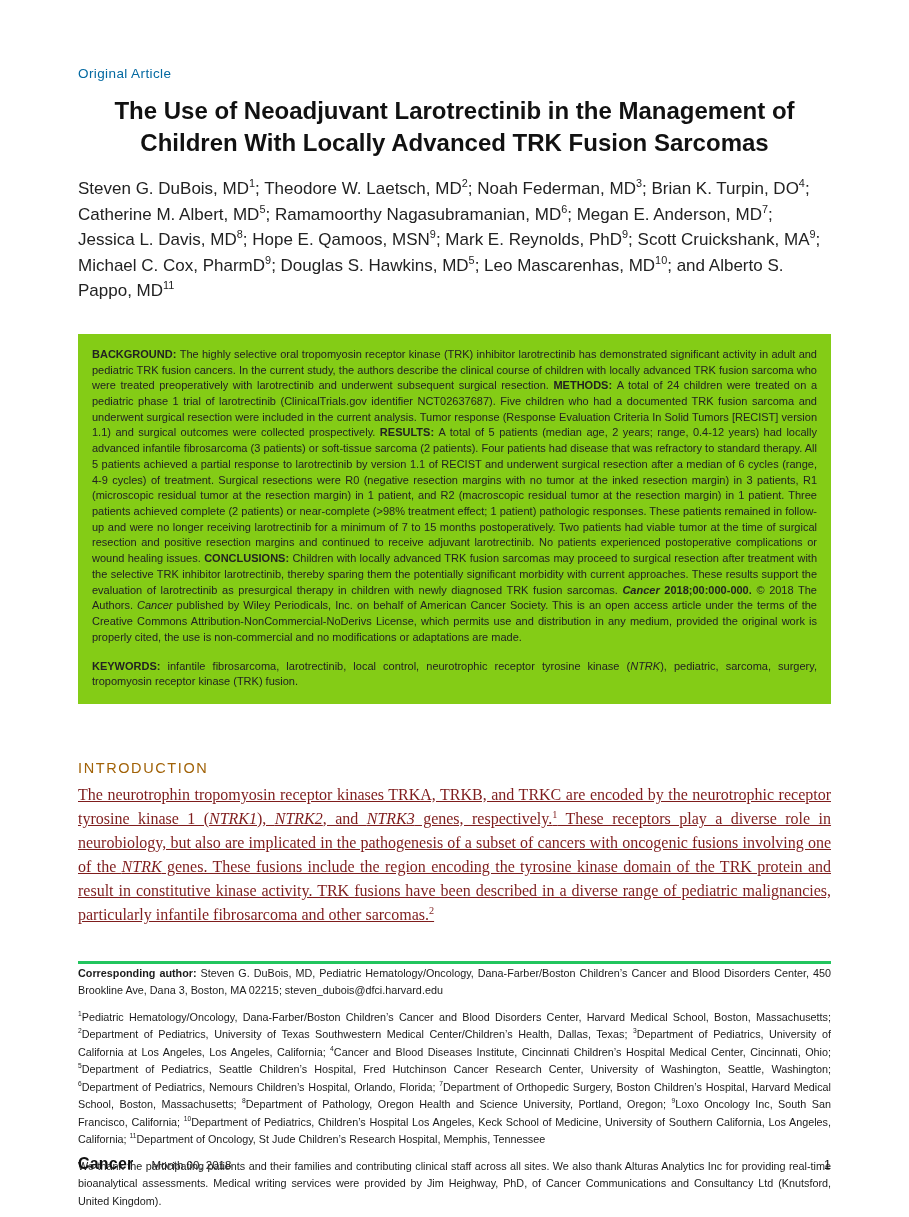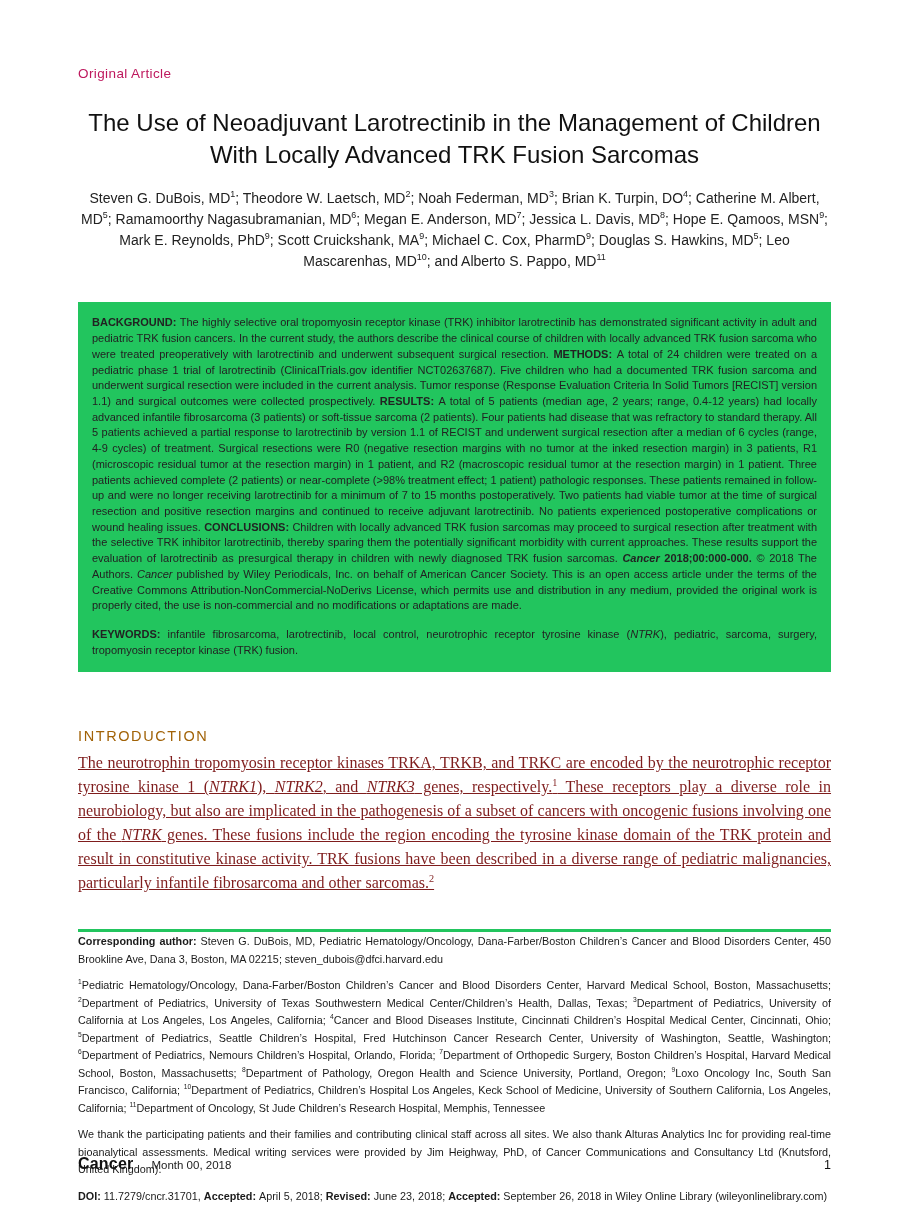--- a/index.html
+++ b/index.html
@@ -5,38 +5,38 @@
   * { margin: 0; padding: 0; box-sizing: border-box; }
   html, body { background: #ffffff; }
   body {
     width: 909px; height: 1217px; position: relative;
     font-family: "Liberation Sans", sans-serif;
     color: #1c1c1c;
     -webkit-font-smoothing: antialiased;
   }
   .page { position: absolute; inset: 0; padding: 66px 78px 0 78px; }
 
-  .article-type { font-size: 13.5px; letter-spacing: 0.4px; color: #be185d; margin-bottom: 26px; }
+  .article-type { font-size: 13.5px; letter-spacing: 0.4px; color: #0369a1; margin-bottom: 14px; }
 
   .title {
-    font-size: 24px; font-weight: 400; color: #111;
+    font-size: 24px; font-weight: 700; color: #111;
     text-align: center; line-height: 1.32;
     max-width: 780px; margin: 5px auto 18px auto;
   }
 
   .authors {
-    font-size: 14px; color: #222; text-align: center;
+    font-size: 17px; color: #222; 
     line-height: 1.5; max-width: 760px; margin: 0 auto 30px auto;
   }
 
   sup { font-size: 64%; vertical-align: super; line-height: 0; }
   .b { font-weight: 700; }
   .i { font-style: italic; }
 
-  .abstract-box { background: #22c55e; padding: 13px 14px 14px 14px; margin-bottom: 56px; }
+  .abstract-box { background: #84cc16; padding: 13px 14px 14px 14px; margin-bottom: 56px; }
   .abstract-text, .keywords-text {
     font-size: 11px; line-height: 1.43; text-align: justify; color: #222;
   }
   .keywords-text { margin-top: 13px; }
 
   .section-heading {
     font-size: 14.5px; font-weight: 400; letter-spacing: 1.6px;
     color: #a16207; margin-bottom: 7px;
   }
   .body-text {

